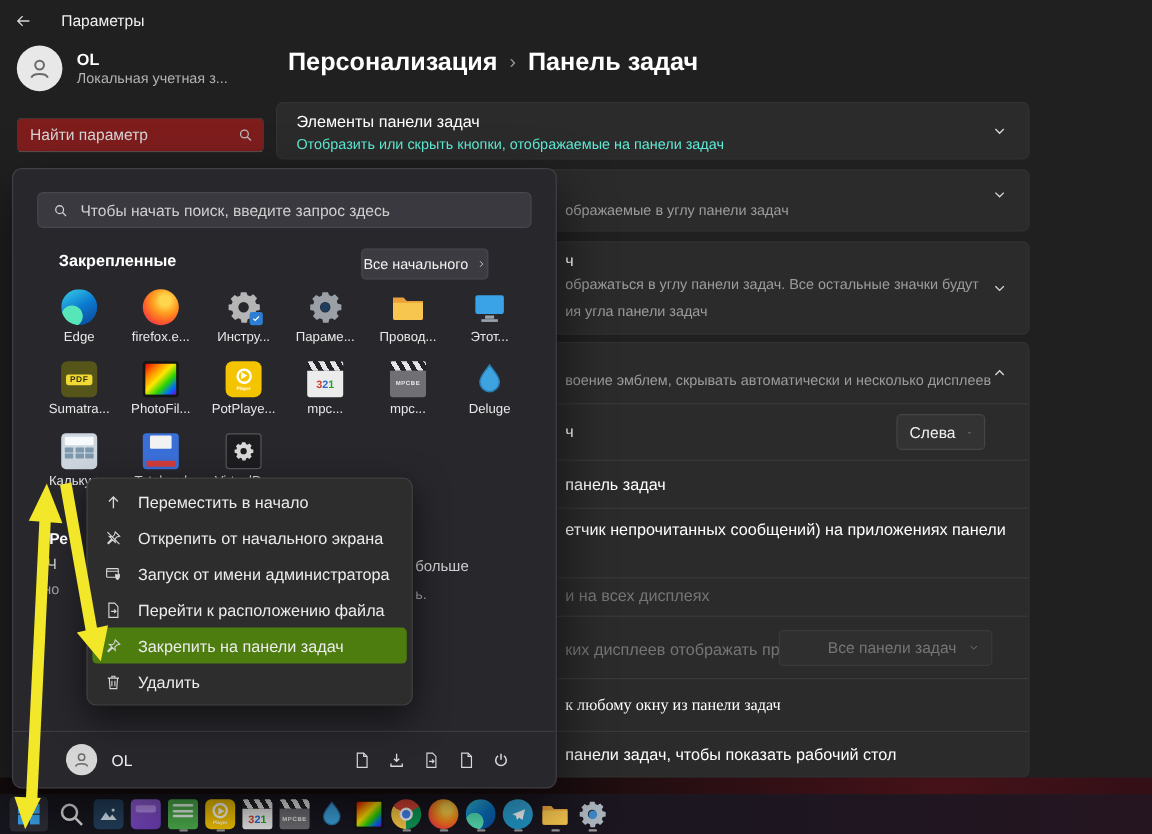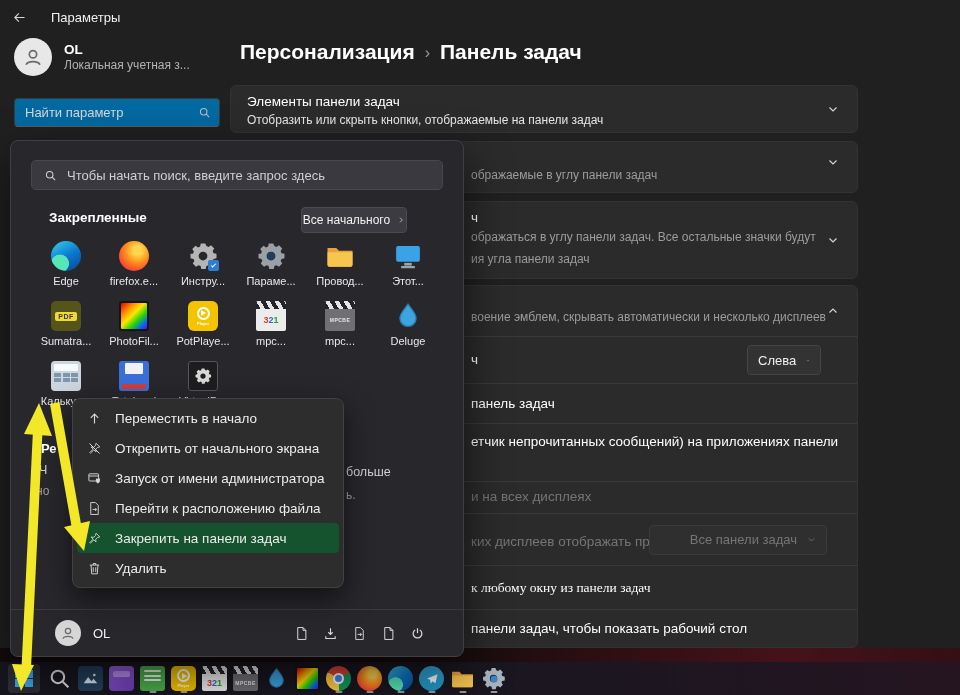--- a/index.html
+++ b/index.html
@@ -9,32 +9,32 @@
   svg{display:block;}
   .icon-sym{color:#d8d8d8;}
 
   
   .win-title{left:12px;top:10px;display:flex;align-items:center;gap:24px;}
   .win-title .t{font-size:13px;color:#f0f0f0;}
   .account{left:14px;top:38px;display:flex;align-items:center;gap:12px;width:205px;}
   .avatar{width:38px;height:38px;border-radius:50%;background:#e8e8e8;display:flex;align-items:center;justify-content:center;flex:0 0 auto;}
   .acc-name{font-size:13.5px;font-weight:700;color:#fff;line-height:16px;}
   .acc-sub{font-size:12px;color:#b2b2b2;line-height:15px;white-space:nowrap;}
-  .side-search{left:14px;top:98px;width:186px;height:27px;background:#0369a1;border:1px solid #3a3a3a;border-bottom-color:#5c5c5c;border-radius:4px;display:flex;align-items:center;padding:0 8px 0 10px;justify-content:space-between;}
+  .side-search{left:14px;top:98px;width:186px;height:27px;background:#7f1d1d;border:1px solid #3a3a3a;border-bottom-color:#5c5c5c;border-radius:4px;display:flex;align-items:center;padding:0 8px 0 10px;justify-content:space-between;}
   .side-search .ph{font-size:13px;color:#d6d6d6;}
 
   .crumbs{left:240px;top:40px;display:flex;align-items:center;gap:10px;}
   .crumbs .big{font-size:21px;font-weight:600;color:#fff;}
   .crumbs .sep{font-size:16px;color:#9a9a9a;padding-top:2px;}
 
   
   .card{position:absolute;left:230px;width:628px;background:#2b2b2b;border:1px solid #323232;border-radius:6px;box-sizing:border-box;}
   .chev{position:absolute;right:18px;top:50%;transform:translateY(-50%);}
   .c-title{font-size:13.5px;color:#fff;}
-  .c-sub{font-size:12px;color:#e5e5e5;}
+  .c-sub{font-size:12px;color:#5eead4;}
   .frag{position:absolute;left:240px;white-space:nowrap;}
   .w{color:#fff;font-size:13.5px;}
   .g{color:#9c9c9c;font-size:12px;}
   .dis{color:#757575;font-size:13.5px;}
 
   .group-row{position:relative;border-top:1px solid #3a3a3a;box-sizing:border-box;}
   .dd-btn{position:absolute;top:50%;transform:translateY(-50%);height:28px;background:#333333;border:1px solid #454545;border-radius:4px;display:flex;align-items:center;gap:10px;padding:0 10px;font-size:13px;color:#f0f0f0;}
   .dd-btn.disabled{background:#2f2f2f;border-color:#3a3a3a;color:#757575;}
 
   
@@ -84,21 +84,21 @@
   
   .sm-footer{position:absolute;left:0;right:0;bottom:0;height:46px;border-top:1px solid #3a3a40;display:flex;align-items:center;padding:0 0 0 44px;}
   .sm-footer .uava{width:26px;height:26px;border-radius:50%;background:#d6d6d6;display:flex;align-items:center;justify-content:center;}
   .sm-footer .uname{margin-left:12px;font-size:13px;color:#f0f0f0;}
   .sm-foot-icons{position:absolute;right:38px;display:flex;gap:14px;align-items:center;}
 
   
   .ctx{left:72px;top:398px;width:272px;background:#2d2d2d;border:1px solid #414141;border-radius:8px;box-shadow:0 10px 28px rgba(0,0,0,.55);z-index:30;padding:4px 0;box-sizing:border-box;}
   .ctx-item{height:30px;margin:0 4px;border-radius:4px;display:flex;align-items:center;gap:13px;padding:0 10px;}
   .ctx-item .cl{font-size:13.5px;color:#ececec;white-space:nowrap;}
-  .ctx-item.hl{background:#14532d;}
+  .ctx-item.hl{background:#4d7c0f;}
 
   
   .desk{left:0;top:648px;width:960px;height:14px;background:linear-gradient(90deg,#140b0d,#1b0d0f 50%,#461219 82%,#330f16);}
   .taskbar{left:0;top:662px;width:960px;height:33px;background:linear-gradient(90deg,#17171f,#1b1620 60%,#251521);display:flex;align-items:center;padding-left:8px;box-sizing:border-box;z-index:10;}
   .tb-start{width:32px;height:29px;background:#2e2e38;border-radius:4px;display:flex;align-items:center;justify-content:center;margin-right:4px;}
   .win-logo{display:grid;grid-template-columns:8px 8px;grid-template-rows:8px 8px;gap:1.5px;}
   .win-logo i{background:#3ba7f2;}
   .tb-slot{width:31px;height:33px;display:flex;align-items:center;justify-content:center;position:relative;}
   .tb-slot.run::after{content:"";position:absolute;bottom:2px;left:50%;transform:translateX(-50%);width:7px;height:2.5px;border-radius:2px;background:#9a9a9a;}
   .tic{width:25px;height:25px;position:relative;}

